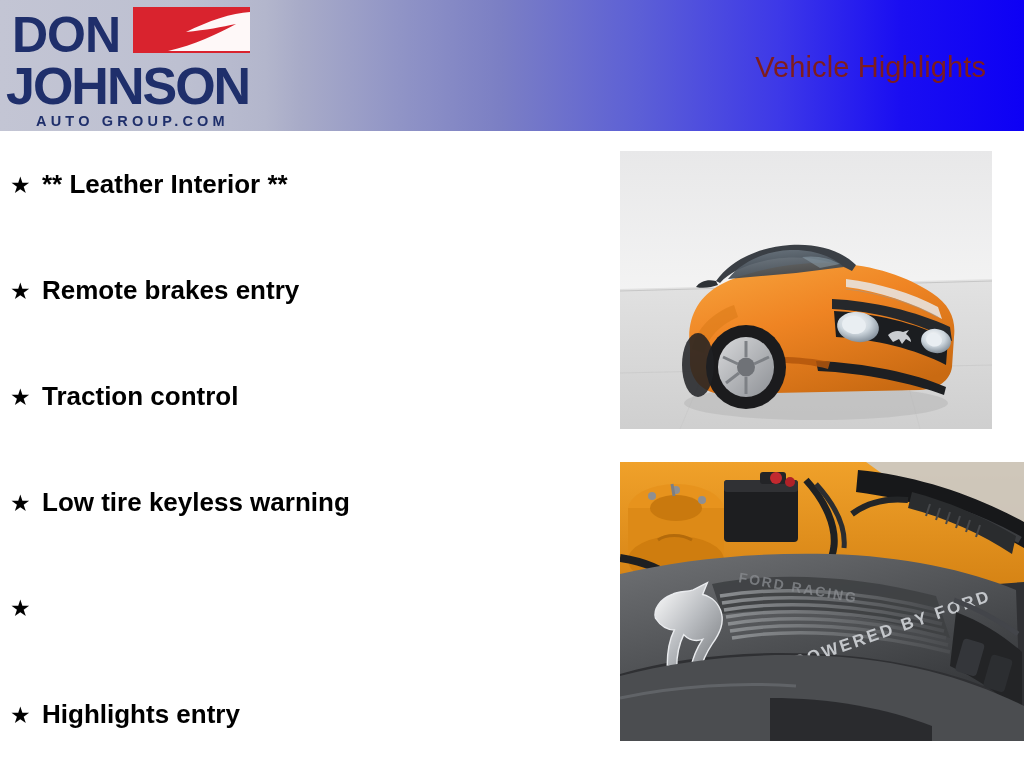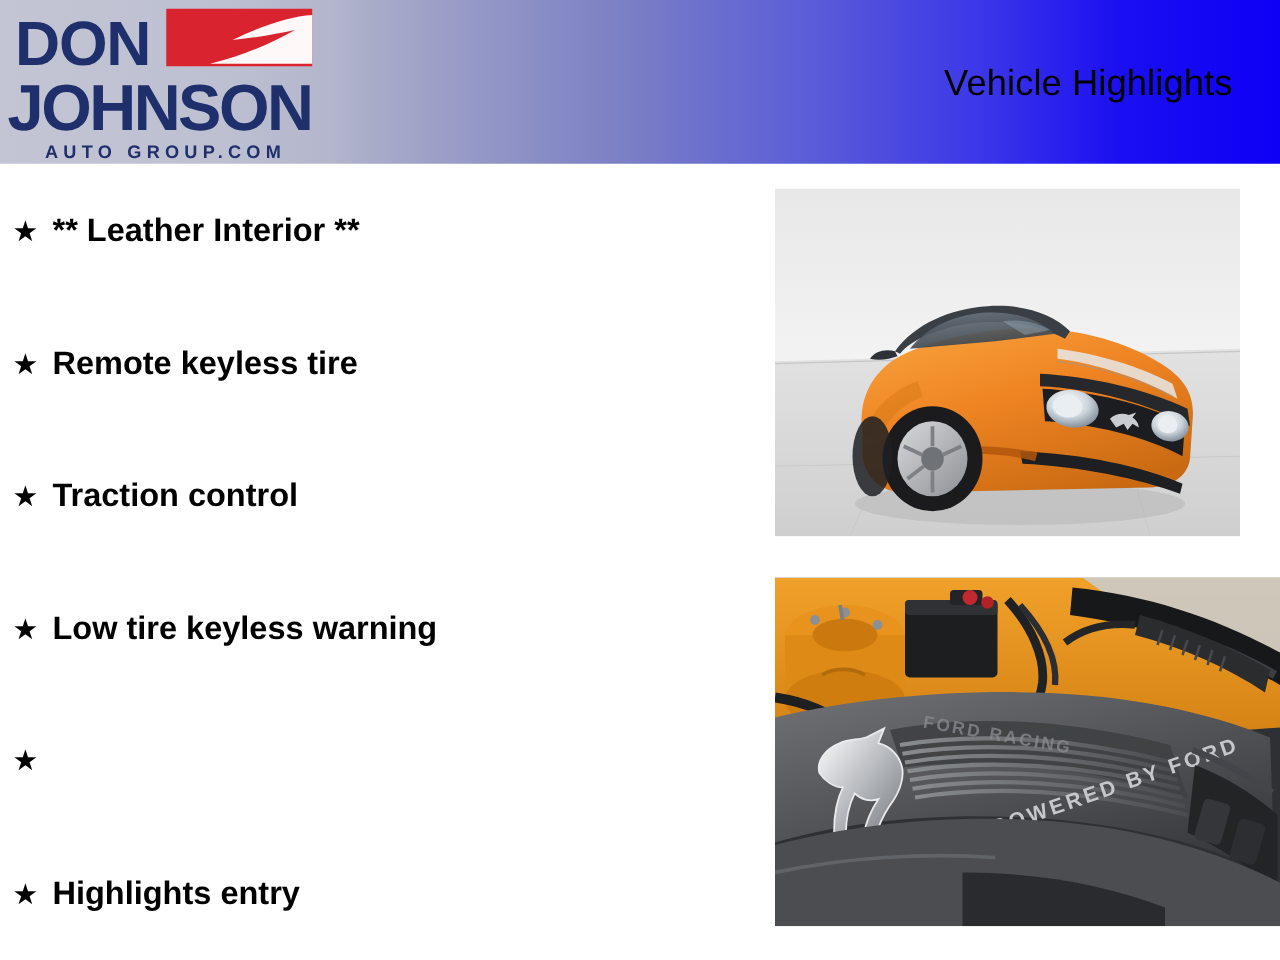--- a/index.html
+++ b/index.html
@@ -54,21 +54,21 @@
   }
   .logo-svg { display: block; width: 250px; height: 126px; }
 
   
   .header-title {
     position: absolute;
     right: 38px;
     top: 50px;
     font-size: 29px;
     line-height: 34px;
-    color: #000000;
+    color: #7f1d1d;
     letter-spacing: 0.1px;
     white-space: nowrap;
     font-weight: 400;
   }
 
   
   .highlights-list {
     position: absolute;
     left: 0;
     top: 149px;
@@ -143,21 +143,21 @@
 
   <div class="header-title">Vehicle Highlights</div>
 
   <ul class="highlights-list">
     <li class="highlight-item" style="top:20px">
       <span class="bullet-star">★</span>
       <span class="highlight-label">** Leather Interior **</span>
     </li>
     <li class="highlight-item" style="top:126px">
       <span class="bullet-star">★</span>
-      <span class="highlight-label">Remote keyless tire</span>
+      <span class="highlight-label">Remote brakes entry</span>
     </li>
     <li class="highlight-item" style="top:232px">
       <span class="bullet-star">★</span>
       <span class="highlight-label">Traction control</span>
     </li>
     <li class="highlight-item" style="top:338px">
       <span class="bullet-star">★</span>
       <span class="highlight-label">Low tire keyless warning</span>
     </li>
     <li class="highlight-item" style="top:444px">

